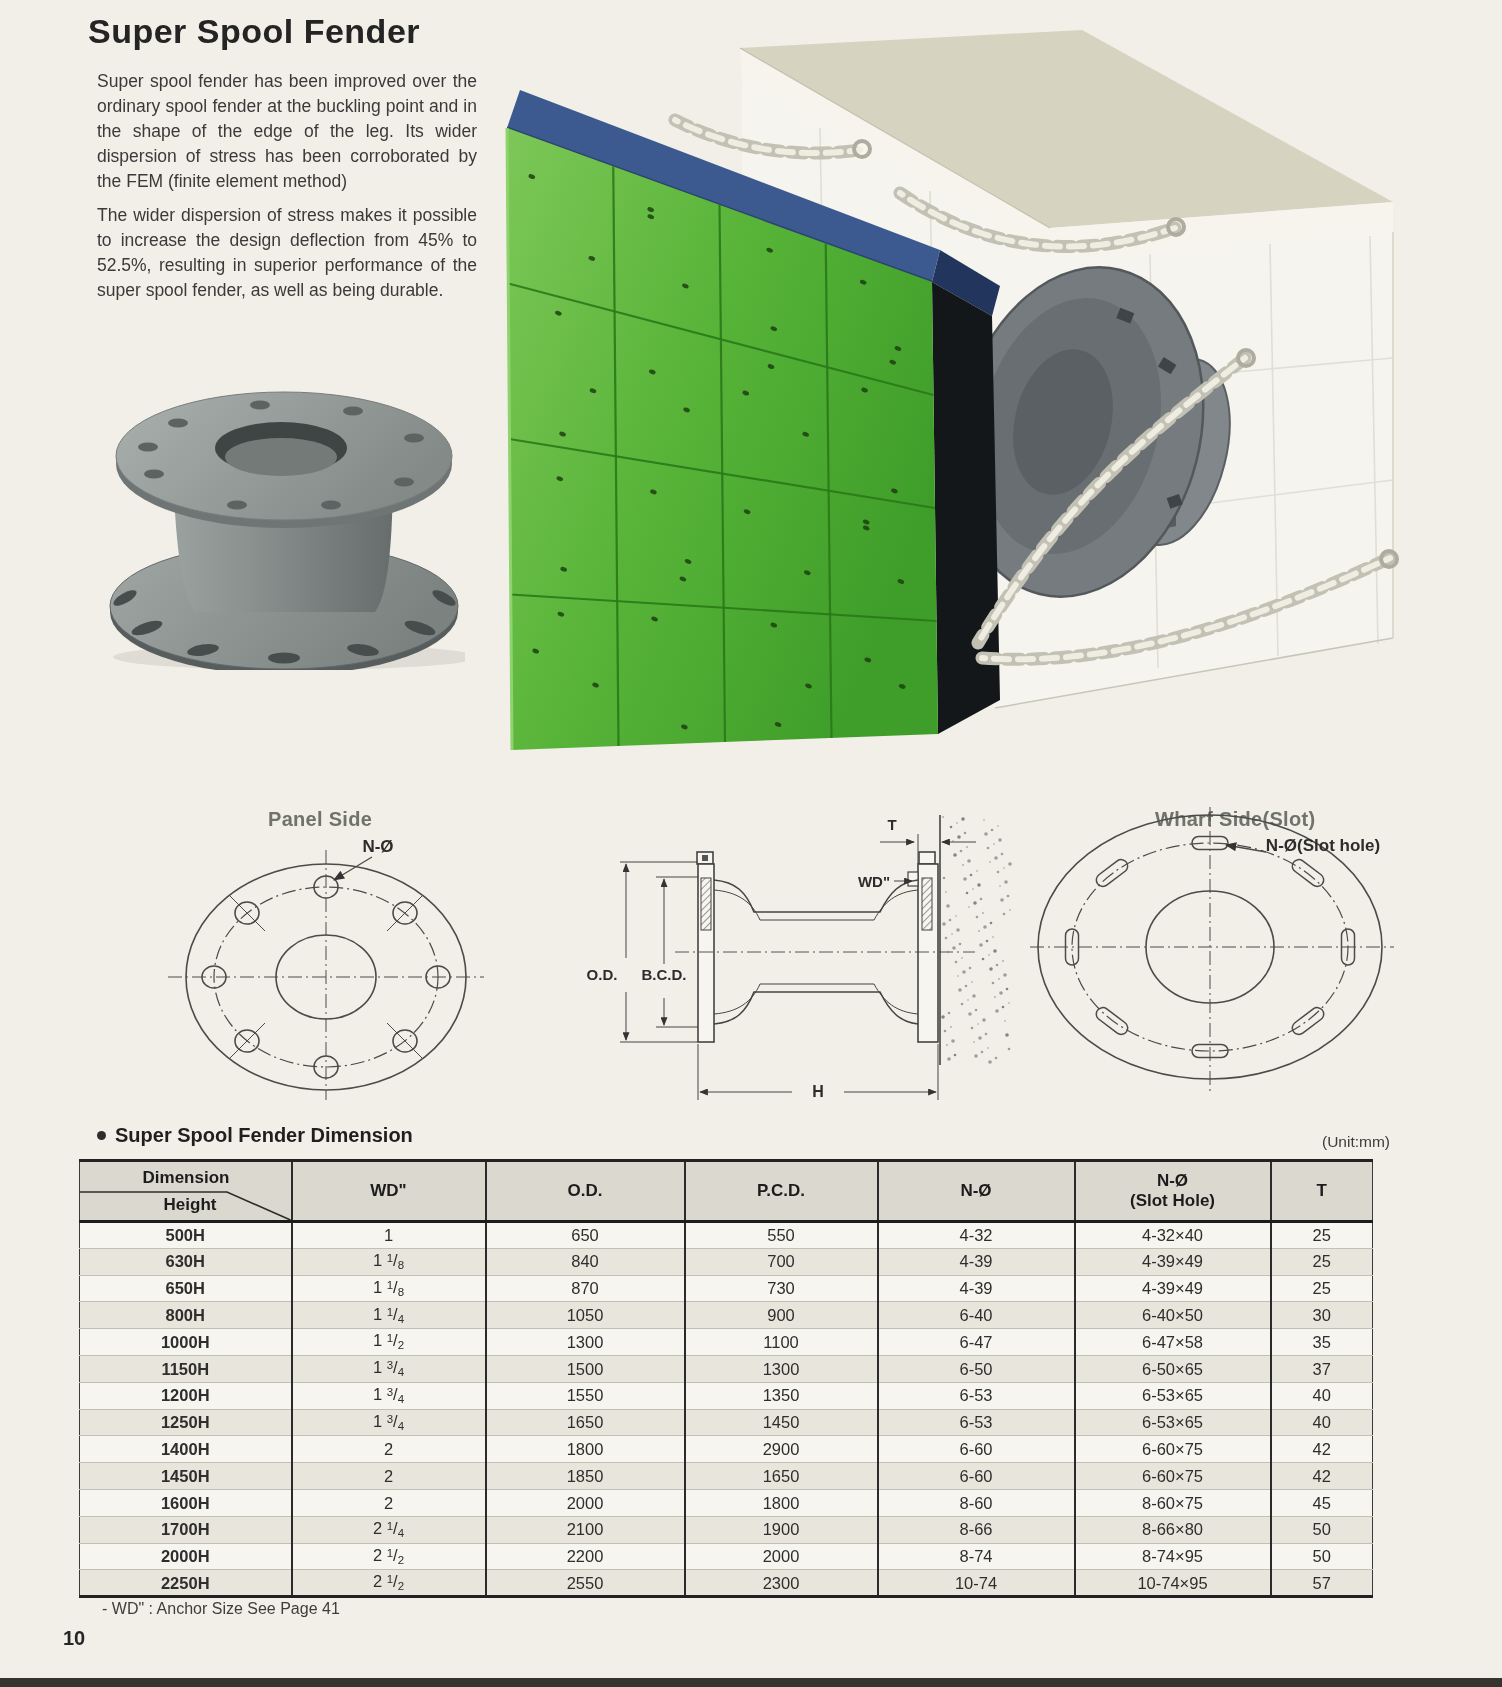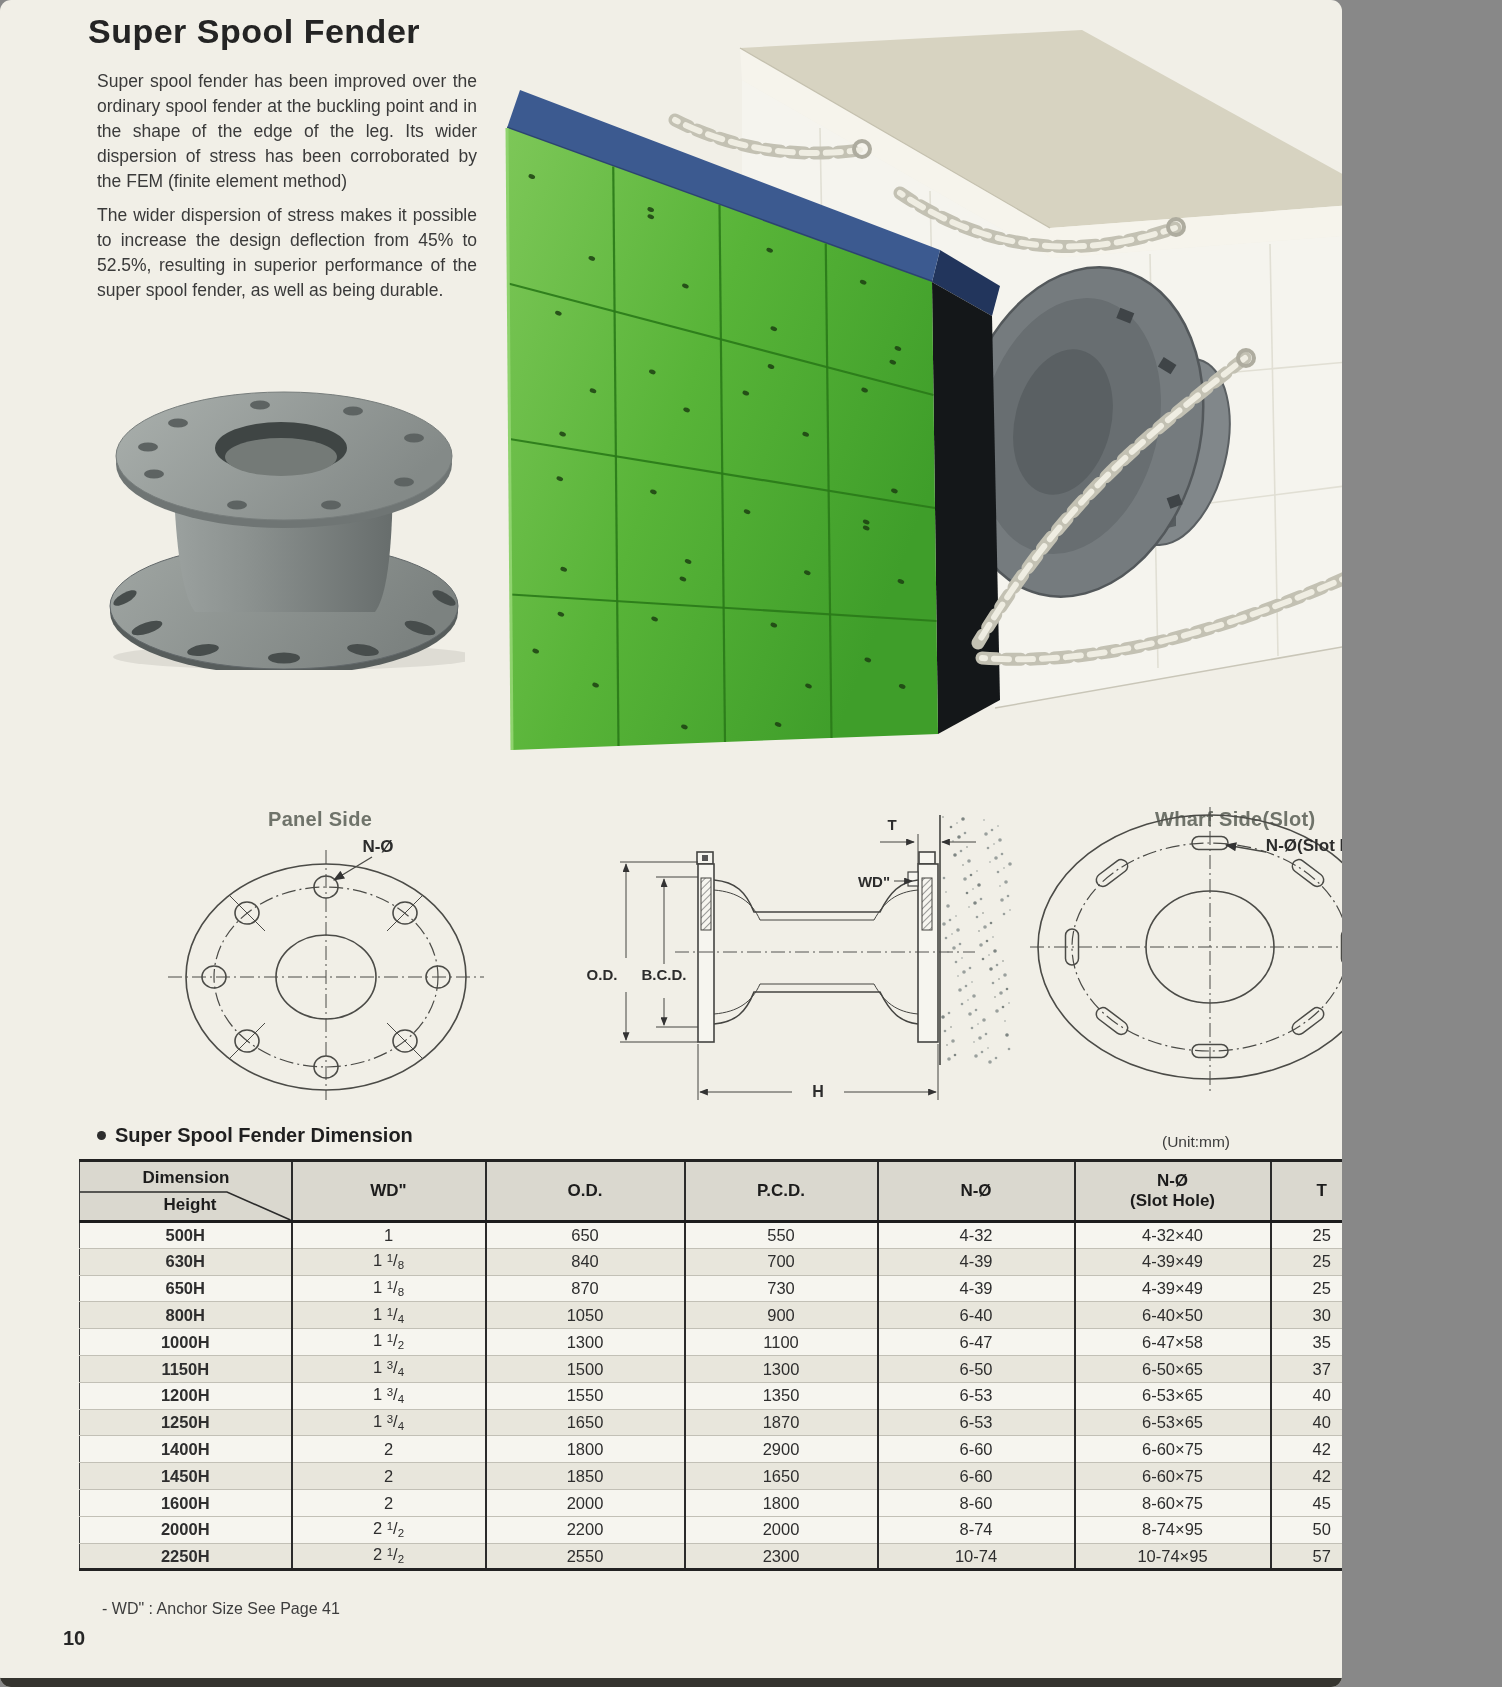--- a/index.html
+++ b/index.html
@@ -1,17 +1,17 @@
 <!DOCTYPE html>
 <html><head>
 <meta charset="utf-8">
 <style>
   html,body{margin:0;padding:0;background:#888;}
-  .page{position:relative;width:1342px;height:1687px;background:#f1efe7;
-        font-family:"Liberation Sans",sans-serif;overflow:hidden;border-radius:11px;}
+  .page{position:relative;width:1502px;height:1687px;background:#f1efe7;
+        font-family:"Liberation Sans",sans-serif;overflow:hidden;}
   
   .title{position:absolute;left:88px;top:12px;font-size:34px;font-weight:bold;
          color:#242424;letter-spacing:.5px;margin:0;}
   .intro{position:absolute;left:88px;top:60px;width:398px;font-size:17.5px;
          line-height:1.43;color:#3a3a3a;text-align:justify;}
   .intro p{margin:9px;}
   
   .draw-title{position:absolute;font-size:20px;font-weight:bold;color:#6f736a;letter-spacing:.3px;}
   svg text{font-family:"Liberation Sans",sans-serif;font-weight:bold;fill:#2c2c2c;}
   
@@ -554,21 +554,21 @@
           <td>1550</td>
           <td>1350</td>
           <td>6-53</td>
           <td>6-53×65</td>
           <td>40</td>
         </tr>
         <tr class="shaded">
           <td class="col-height">1250H</td>
           <td>1 <sup>3</sup>/<sub>4</sub></td>
           <td>1650</td>
-          <td>1870</td>
+          <td>1450</td>
           <td>6-53</td>
           <td>6-53×65</td>
           <td>40</td>
         </tr>
         <tr>
           <td class="col-height">1400H</td>
           <td>2</td>
           <td>1800</td>
           <td>2900</td>
           <td>6-60</td>
@@ -586,20 +586,29 @@
         </tr>
         <tr>
           <td class="col-height">1600H</td>
           <td>2</td>
           <td>2000</td>
           <td>1800</td>
           <td>8-60</td>
           <td>8-60×75</td>
           <td>45</td>
         </tr>
+        <tr class="shaded">
+          <td class="col-height">1700H</td>
+          <td>2 <sup>1</sup>/<sub>4</sub></td>
+          <td>2100</td>
+          <td>1900</td>
+          <td>8-66</td>
+          <td>8-66×80</td>
+          <td>50</td>
+        </tr>
         <tr>
           <td class="col-height">2000H</td>
           <td>2 <sup>1</sup>/<sub>2</sub></td>
           <td>2200</td>
           <td>2000</td>
           <td>8-74</td>
           <td>8-74×95</td>
           <td>50</td>
         </tr>
         <tr class="shaded">

